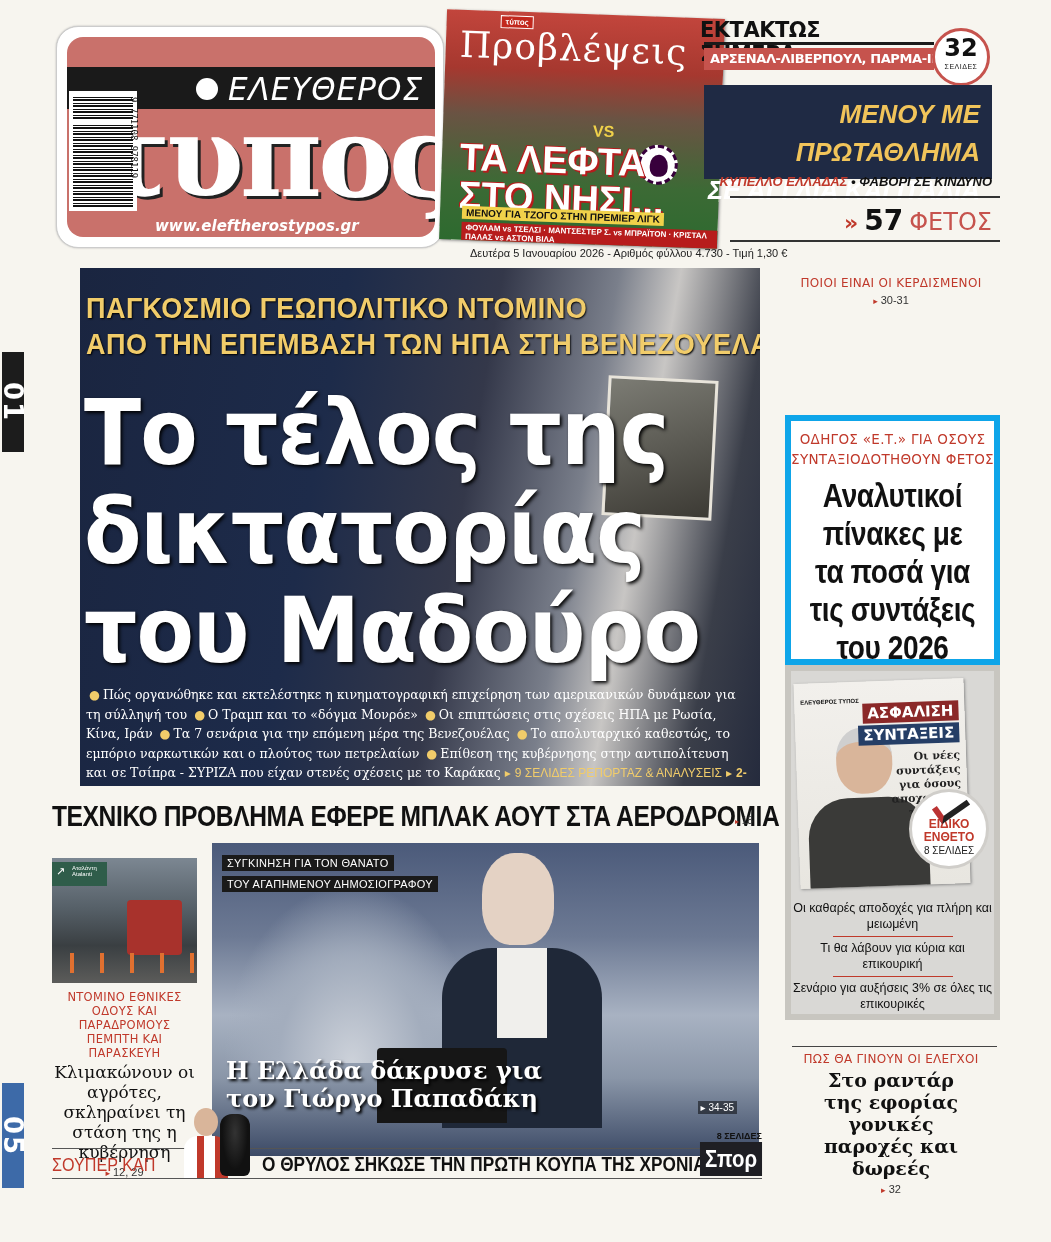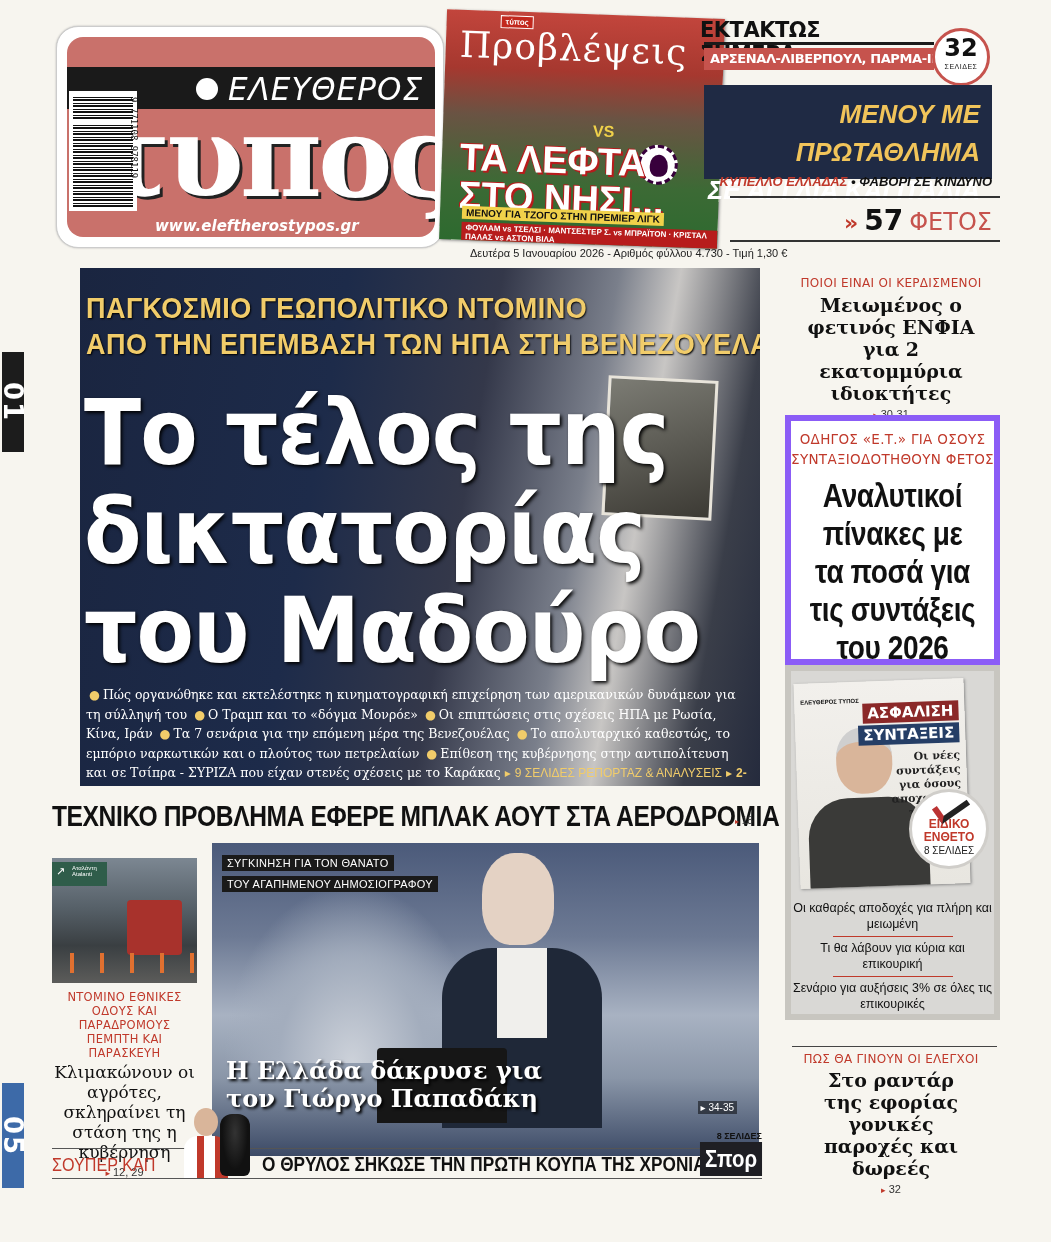--- a/index.html
+++ b/index.html
@@ -65,21 +65,21 @@
   .hero-bullets .tag { color: #f1cc6a; font-family: "Liberation Sans", sans-serif; font-size: 12px; }
   .hero-bullets .pages { color: #f1cc6a; font-family: "Liberation Sans", sans-serif; font-weight: 700; font-size: 12px; }
 
   
   .rcol { left: 788px; width: 206px; text-align: center; }
   .kicker { color: #c0392b; font-size: 12px; letter-spacing: 0.3px; font-family: "DejaVu Sans", sans-serif; }
   .serif-head { font-family: "DejaVu Serif", serif; font-weight: 900; font-size: 19px; line-height: 22px; color: #111; }
   .pageref { font-size: 11px; color: #333; margin-top: 4px; }
   .pageref .tri { color: #c0392b; margin-right: 3px; font-size: 9px; }
 
-  .box-et { left: 785px; top: 415px; width: 215px; height: 250px; background: #fff; border: 6px solid #8b5cf6; text-align: center; padding-top: 8px; }
+  .box-et { left: 785px; top: 415px; width: 215px; height: 250px; background: #fff; border: 6px solid #0ea5e9; text-align: center; padding-top: 8px; }
   .box-et .kicker { font-size: 13.5px; line-height: 20px; }
   .box-et .big { font-weight: 900; font-size: 33px; line-height: 38px; font-family: "Liberation Sans", sans-serif; margin-top: 8px; transform: scaleX(0.85); letter-spacing: -0.5px; }
 
   .insert { left: 785px; top: 665px; width: 215px; height: 355px; background: #d9d8d5; border: 6px solid #c8c6c0; }
   .insert-cover { position: absolute; left: 6px; top: 10px; width: 170px; height: 205px; background: linear-gradient(180deg, #f2f0ec 0%, #e8e6e0 100%); box-shadow: 1px 1px 3px #888; transform: rotate(-2deg); overflow: hidden; }
   .insert-person { position: absolute; left: 10px; top: 38px; width: 120px; height: 170px; }
   .insert-person .head { position: absolute; left: 30px; top: 8px; width: 56px; height: 66px; border-radius: 45%; background: #d9b59a; border-top: 14px solid #cfcfcf; }
   .insert-person .body { position: absolute; left: 0; top: 78px; width: 120px; height: 100px; border-radius: 40px 40px 0 0; background: #3a3a38; }
   .insert-brand { position: absolute; left: 6px; top: 16px; font-size: 6px; font-weight: 700; }
   .insert-tag1, .insert-tag2 { position: absolute; right: 6px; color: #fff; font-weight: 700; font-size: 15px; padding: 1px 5px; font-family: "DejaVu Sans", sans-serif; }
@@ -221,21 +221,20 @@
     <span class="dot">●</span><span>Επίθεση της κυβέρνησης στην αντιπολίτευση και σε Τσίπρα - ΣΥΡΙΖΑ που είχαν στενές σχέσεις με το Καράκας</span>
     <span class="tag">▸</span>
     <span class="tag">9 ΣΕΛΙΔΕΣ ΡΕΠΟΡΤΑΖ &amp; ΑΝΑΛΥΣΕΙΣ</span>
     <span class="tag">▸</span>
     <span class="pages">2-3, 6-11, 40</span>
   </div>
 </div>
 
 <div class="abs rcol" style="top:276px">
   <div class="kicker">ΠΟΙΟΙ ΕΙΝΑΙ ΟΙ ΚΕΡΔΙΣΜΕΝΟΙ</div>
-  <div class="serif-head" style="margin-top:4px; padding:0 6px">Μειωμένος ο φετινός ΕΝΦΙΑ για 2 εκατομμύρια ιδιοκτήτες</div>
   <div class="pageref"><span class="tri">▸</span><span>30-31</span></div>
 </div>
 
 <div class="abs box-et">
   <div class="kicker">ΟΔΗΓΟΣ «Ε.Τ.» ΓΙΑ ΟΣΟΥΣ</div>
   <div class="kicker">ΣΥΝΤΑΞΙΟΔΟΤΗΘΟΥΝ ΦΕΤΟΣ</div>
   <div class="big">Αναλυτικοί πίνακες με τα ποσά για τις συντάξεις του 2026</div>
 </div>
 
 <div class="abs insert">

